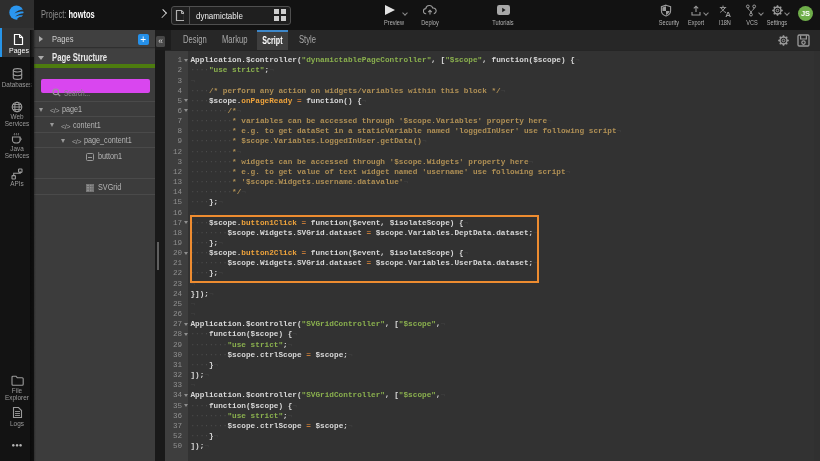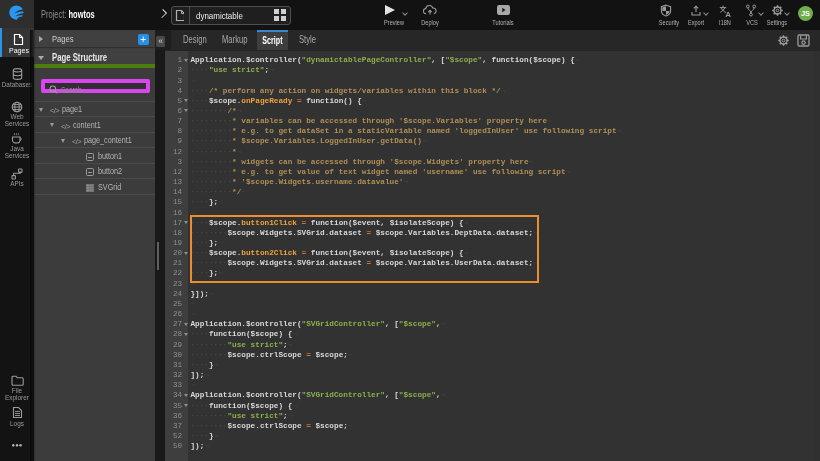--- a/index.html
+++ b/index.html
@@ -188,21 +188,21 @@
 <div id="panel">
 <div class="phead" style="top:0;height:18px;border-bottom:1px solid #2f2f2f">
         <span class="tri-r" style="position:absolute;left:5px;top:6px"></span>
         <span class="abs" style="left:18px;top:3px;font-size:9.5px;font-weight:normal;color:#cfcfcf;white-space:pre;display:inline-block;transform:scaleX(0.8);transform-origin:0 50%">Pages</span>
         <span class="abs" style="left:103.5px;top:3.5px;width:11.5px;height:11.5px;background:#2590e9;border-radius:2px;color:#fff;text-align:center;line-height:11px;font-size:10px">+</span>
       </div>
 <div class="phead" style="top:19px;height:18.5px;border-bottom:4px solid #4d7c0f">
         <span class="tri-d" style="position:absolute;left:4px;top:7px"></span>
         <span class="abs" style="left:18px;top:3px;font-size:10.2px;font-weight:bold;color:#e8e8e8;white-space:pre;display:inline-block;transform:scaleX(0.76);transform-origin:0 50%">Page Structure</span>
       </div>
-<div class="abs" style="left:6.5px;top:49px;width:109.5px;height:13.5px;background:#2f2f2f;border:4px solid #d946ef;border-radius:2px">
+<div class="abs" style="left:6.5px;top:49px;width:109.5px;height:13.5px;background:#2f2f2f;border:7px solid #d946ef;border-radius:2px">
         <span class="abs" style="left:4px;top:2px">
           <svg width="9" height="9" viewBox="0 0 9 9" style="">
             <circle cx="3.8" cy="3.8" r="2.8" fill="none" stroke="#999" stroke-width="1.1"></circle>
             <path d="M5.9 5.9 L8.2 8.2" stroke="#999" stroke-width="1.2"></path>
           </svg>
         </span>
         <span class="abs" style="left:16px;top:1.5px;font-size:9px;font-weight:normal;color:#8a8a8a;white-space:pre;display:inline-block;transform:scaleX(0.72);transform-origin:0 50%">Search...</span>
       </div>
 <div class="trow" style="top:70.5px">
         <span class="tri-d" style="position:absolute;left:5px;top:6px;border-top-color:#999;border-top-width:4px;border-left-width:2.8px;border-right-width:2.8px"></span>
@@ -215,24 +215,20 @@
         <span class="abs" style="left:39px;top:2.5px;font-size:8.6px;font-weight:normal;color:#b5b5b5;white-space:pre;display:inline-block;transform:scaleX(0.84);transform-origin:0 50%">content1</span>
       </div>
 <div class="trow" style="top:101.5px">
         <span class="tri-d" style="position:absolute;left:27px;top:6px;border-top-color:#999;border-top-width:4px;border-left-width:2.8px;border-right-width:2.8px"></span>
         <span class="abs" style="left:38px;top:2.5px"><span class="tcode">&lt;/&gt;</span></span>
         <span class="abs" style="left:50px;top:2.5px;font-size:8.6px;font-weight:normal;color:#b5b5b5;white-space:pre;display:inline-block;transform:scaleX(0.84);transform-origin:0 50%">page_content1</span>
       </div>
 <div class="trow" style="top:117.0px">
         <span class="abs" style="left:52px;top:3.5px"><span class="btnic"></span></span>
         <span class="abs" style="left:64px;top:2.5px;font-size:8.6px;font-weight:normal;color:#b5b5b5;white-space:pre;display:inline-block;transform:scaleX(0.84);transform-origin:0 50%">button1</span>
-      </div>
-<div class="trow" style="top:132.5px">
-        <span class="abs" style="left:52px;top:3.5px"><span class="btnic"></span></span>
-        <span class="abs" style="left:64px;top:2.5px;font-size:8.6px;font-weight:normal;color:#b5b5b5;white-space:pre;display:inline-block;transform:scaleX(0.84);transform-origin:0 50%">button2</span>
       </div>
 <div class="trow" style="top:148.0px">
         <span class="abs" style="left:52px;top:3.5px"><span class="gridic"></span></span>
         <span class="abs" style="left:64px;top:2.5px;font-size:8.6px;font-weight:normal;color:#b5b5b5;white-space:pre;display:inline-block;transform:scaleX(0.84);transform-origin:0 50%">SVGrid</span>
       </div>
 <div class="abs" style="top:163.5px;width:121px;border-top:1px solid #4a4a4a"></div>
 </div>
 <div id="strip">
 <span class="abs" style="left:2px;top:212px;width:1.5px;height:28px;background:#5f5f5f"></span>
 </div>

